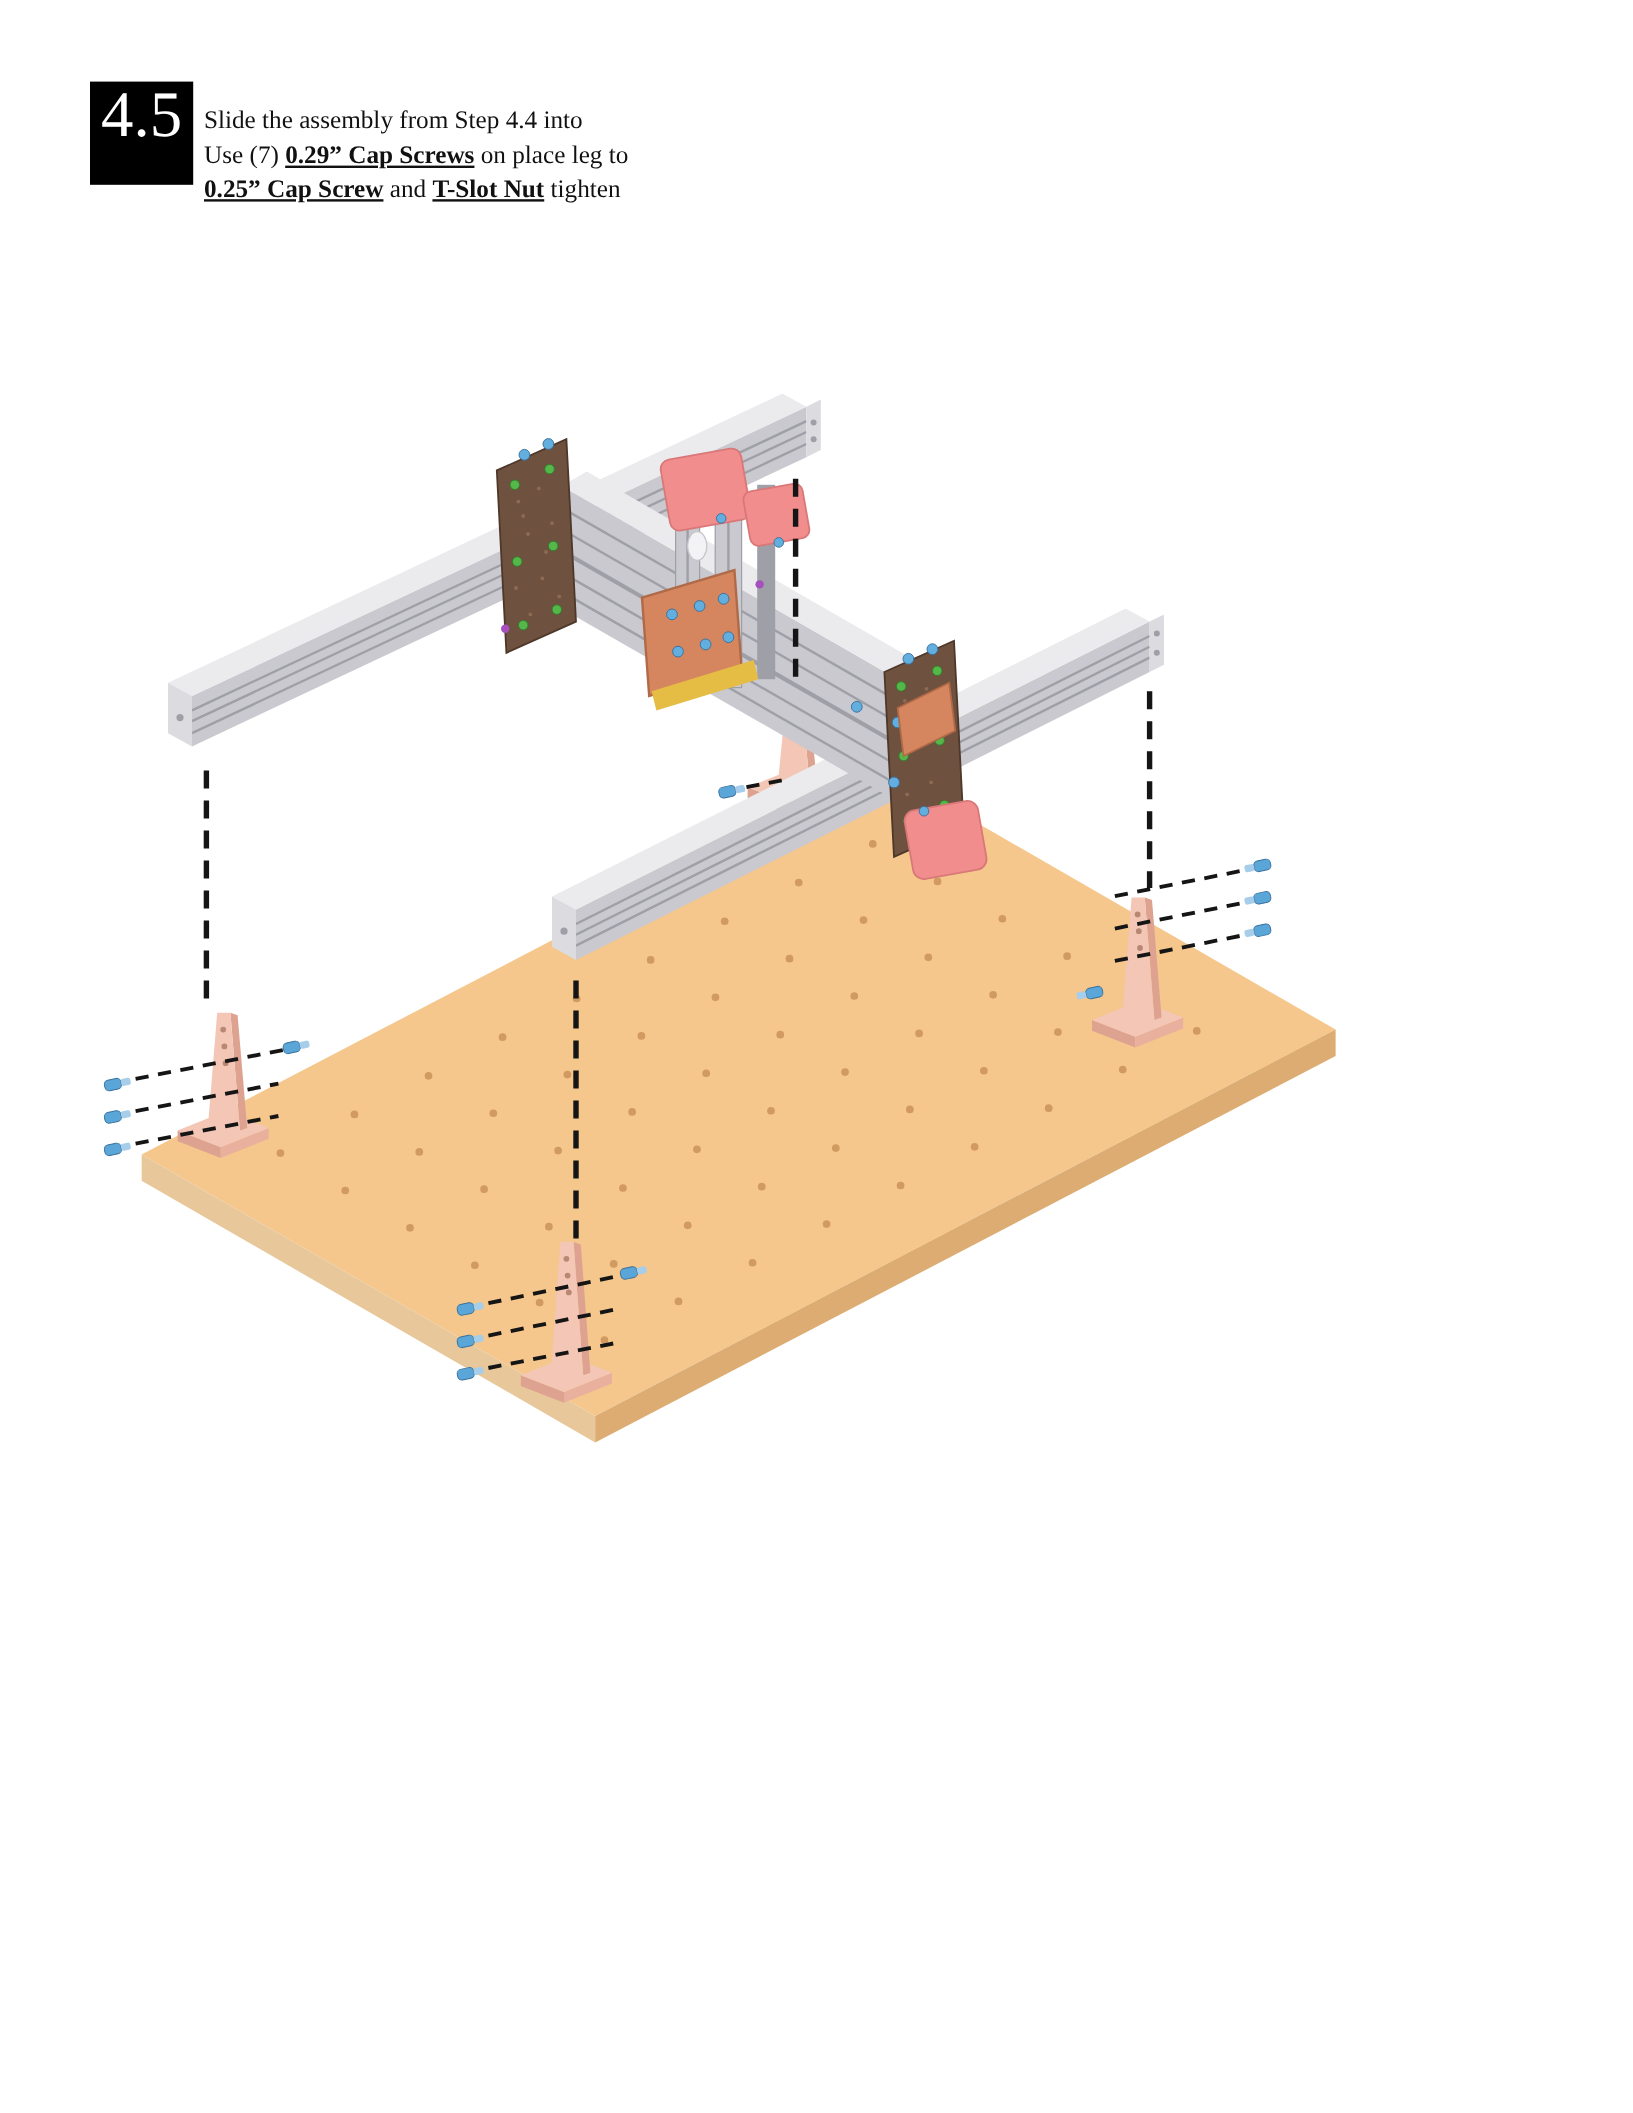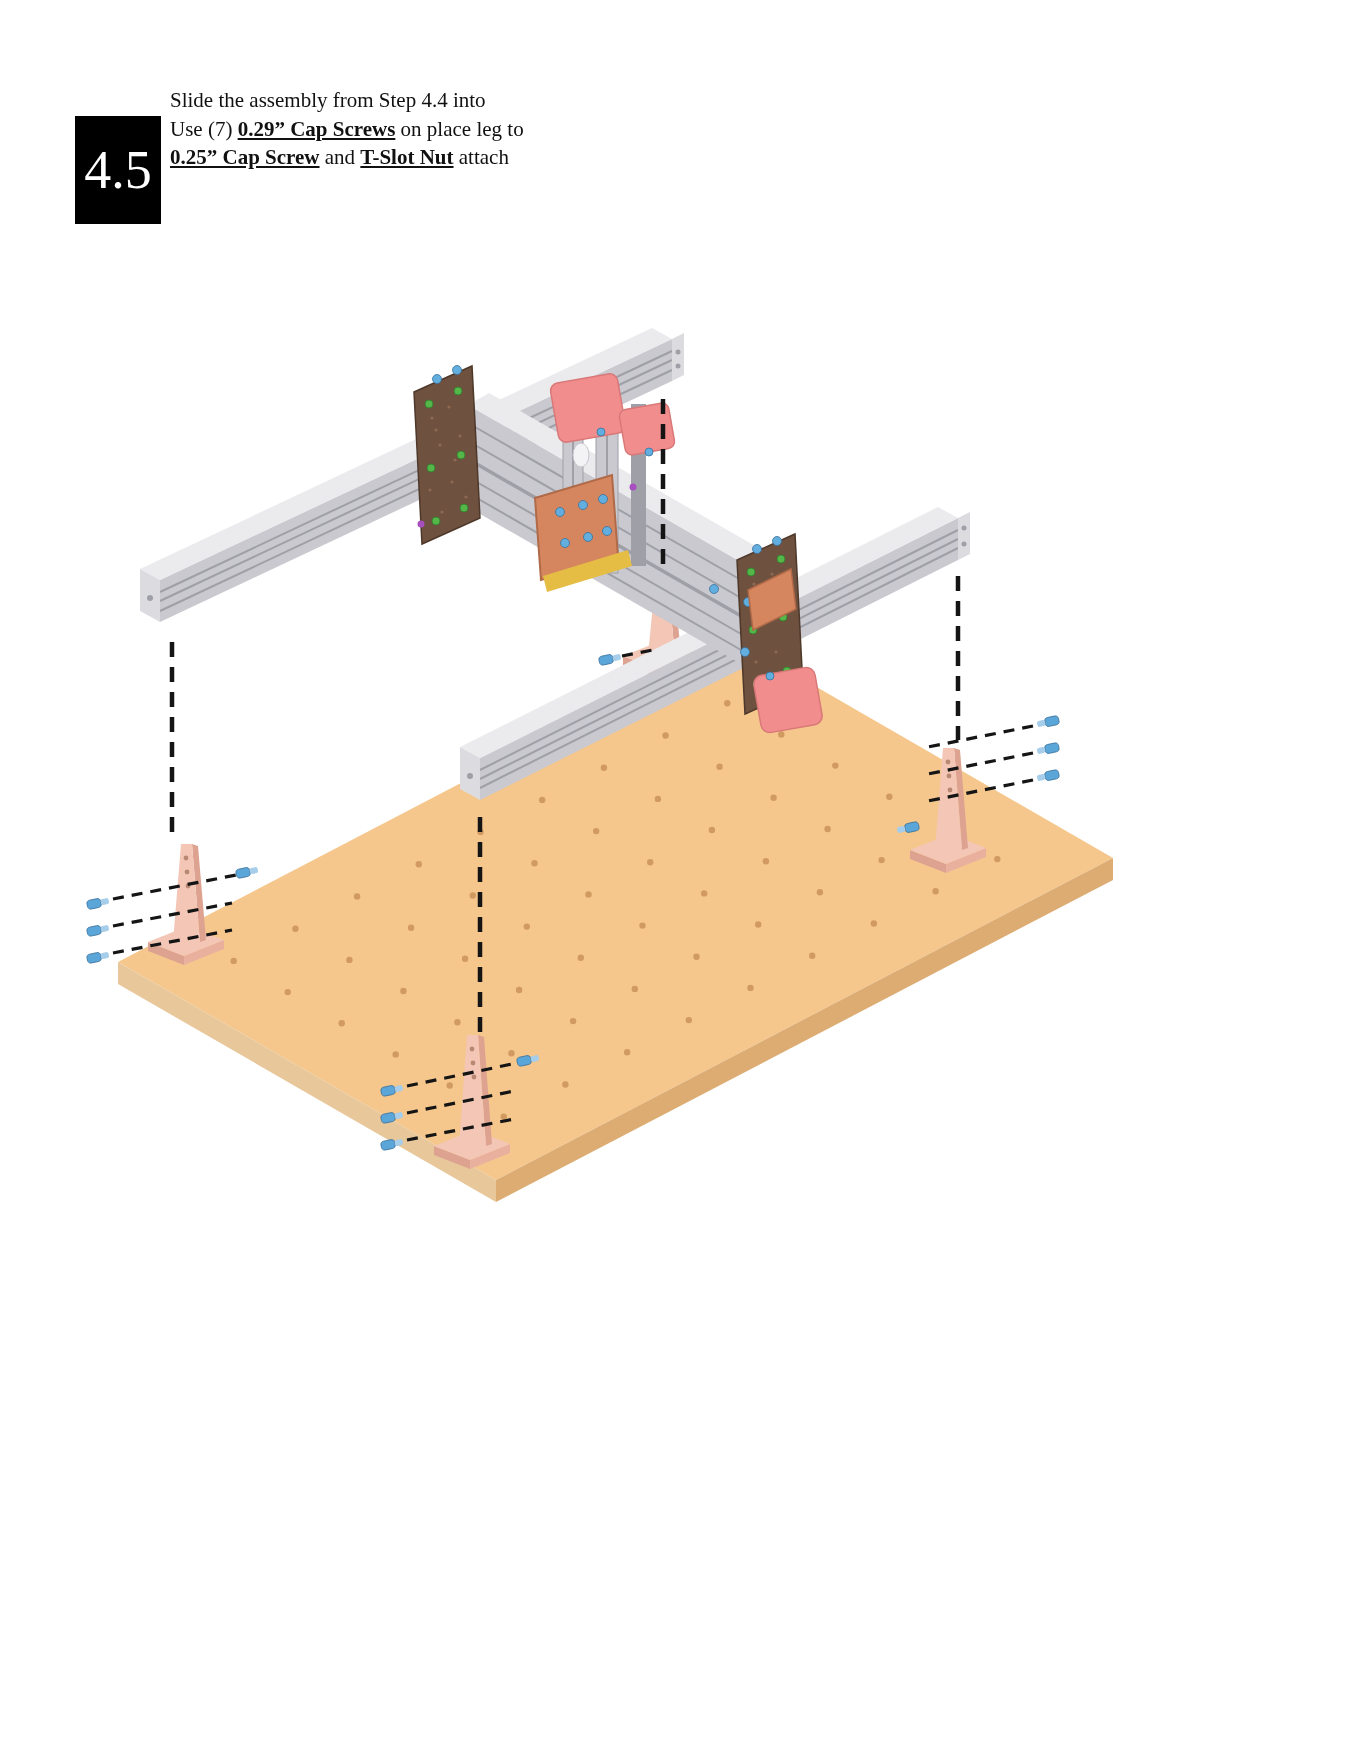--- a/index.html
+++ b/index.html
@@ -3,24 +3,24 @@
 <meta charset="utf-8">
 <style>
   html,body{margin:0;padding:0;}
   body{
     width:1361px;height:1761px;position:relative;overflow:hidden;
     background:var(--page-background,#ffffff);
     font-family:"Liberation Serif", serif;
     color:var(--text,#111);
   }
   .step-box{
-    position:absolute;left:75px;top:68px;width:86px;height:108px;
+    position:absolute;left:75px;top:68px;width:86px;height:86px;
     background:var(--step-box-bg,#000);color:var(--step-box-text,#fff);
-    display:flex;align-items:center;justify-content:center;
-    font-size:54px;line-height:1;margin-top:48px;
+    display:flex;justify-content:center;
+    font-size:54px;line-height:1;
   }
   .instructions{
     position:absolute;left:170px;top:86px;width:460px;
     font-size:21px;line-height:28.6px;font-family:Liberation Serif, serif;
   }
   .line{white-space:pre-wrap;}
   .em{font-weight:700;text-decoration:underline;}
   svg.illustration{position:absolute;left:0;top:0;}
   .groove{stroke:var(--rail-groove);stroke-width:2;fill:none;}
   .groove-thick{stroke:var(--rail-groove);stroke-width:3.5;fill:none;}
@@ -37,21 +37,21 @@
 </head>
 <body>
 
 <div class="step-box">
   <span>4.5</span>
 </div>
 
 <div class="instructions">
   <div class="line"><span>Slide the assembly from Step 4.4 into</span></div>
   <div class="line"><span>Use (7) </span><span class="em">0.29” Cap Screws</span><span> on place leg to</span></div>
-  <div class="line"><span class="em">0.25” Cap Screw</span><span> and </span><span class="em">T-Slot Nut</span><span> attach</span></div>
+  <div class="line"><span class="em">0.25” Cap Screw</span><span> and </span><span class="em">T-Slot Nut</span><span> tighten</span></div>
 </div>
 
 <svg class="illustration" width="1361" height="1761" viewBox="0 0 1361 1761">
 
   <g>
     <polygon points="118,962 735,640 1113,858 496,1180" fill="var(--board-top)"></polygon>
     <polygon points="118,962 496,1180 496,1202 118,984" fill="var(--board-edge-left)"></polygon>
     <polygon points="496,1180 1113,858 1113,880 496,1202" fill="var(--board-edge-front)"></polygon>
     <g id="board-holes">
         <circle cx="233.7" cy="960.9" r="3.2" fill="var(--board-hole)"></circle>

